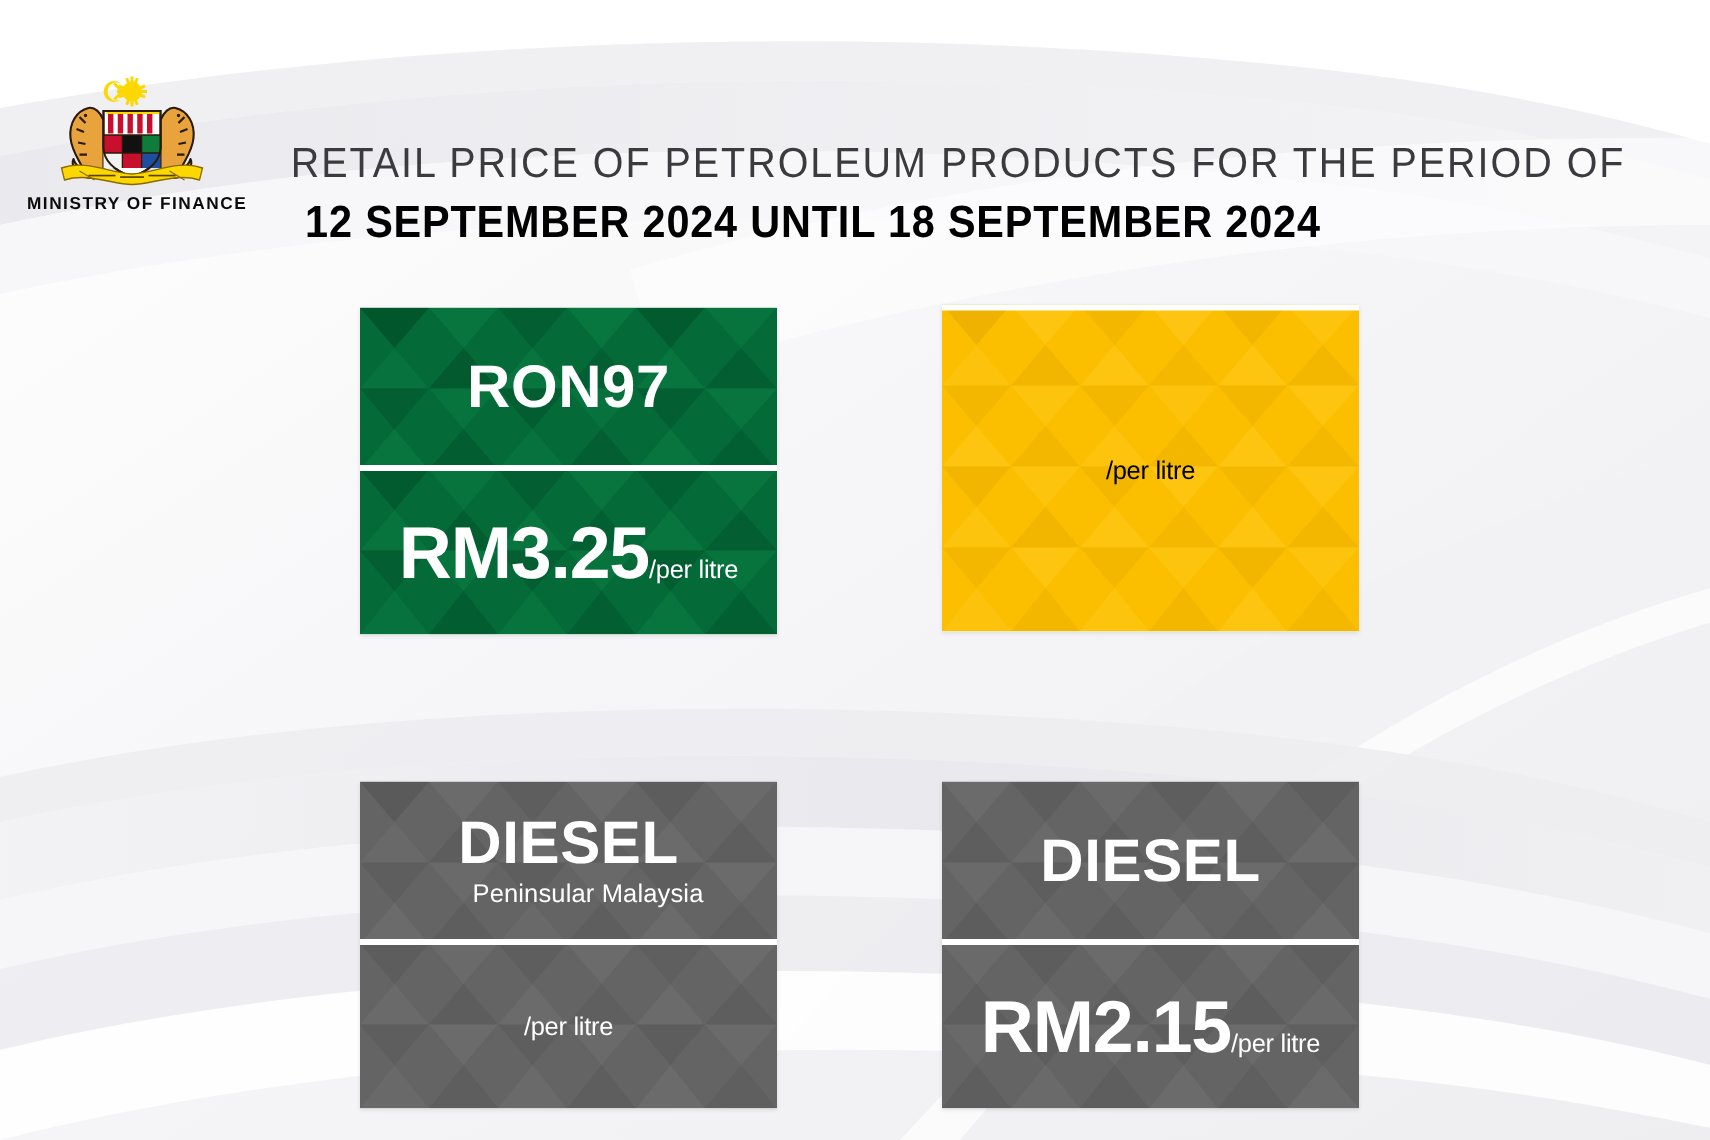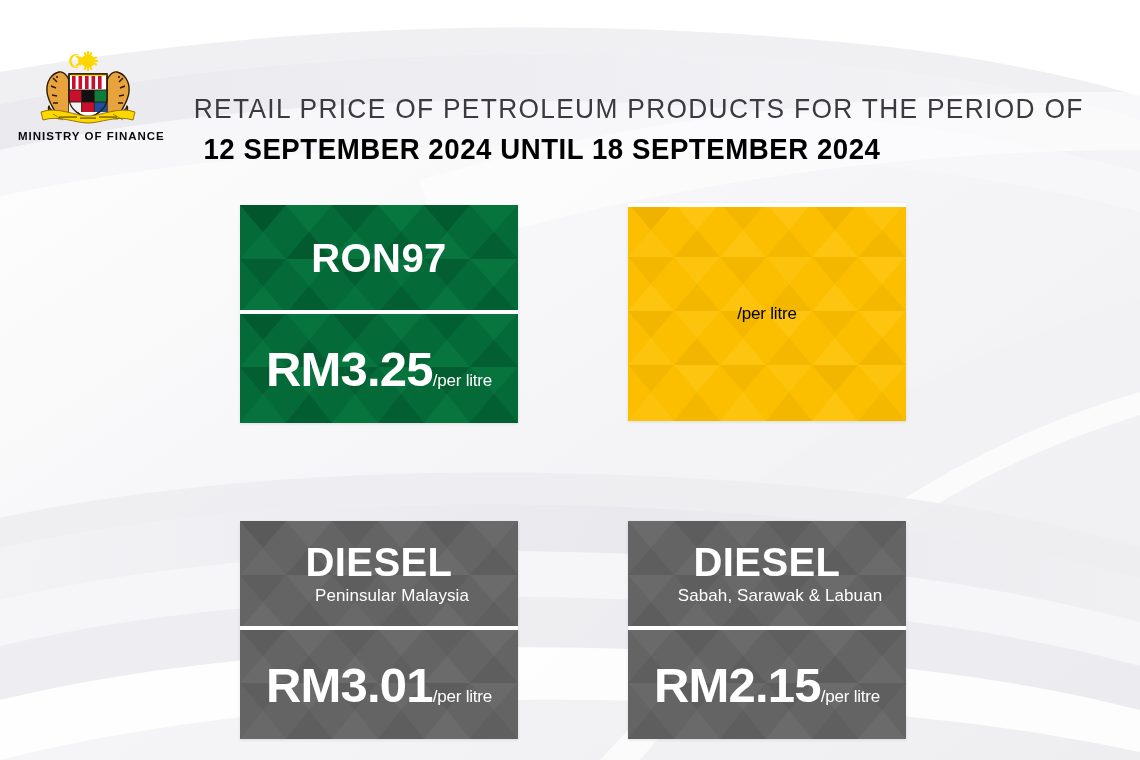--- a/index.html
+++ b/index.html
@@ -487,21 +487,20 @@
       </g>
     </svg>
     <div class="card-inner">
       <div class="card-top">
         <div class="fuel-name">DIESEL</div>
         <div class="fuel-region">Peninsular Malaysia</div>
       </div>
       <div class="card-divider"></div>
       <div class="card-bottom">
         <div class="price-row">
-          <span class="price-main">RM3.01</span>
           <span class="price-unit">/per litre</span>
         </div>
       </div>
     </div>
   </div>
 
   <div class="price-card card-pos-br text-light">
     <svg class="poly-bg" viewBox="0 0 278 218" preserveAspectRatio="none" xmlns="http://www.w3.org/2000/svg">
       <rect width="278" height="218" fill="#646464"></rect>
       <g>
@@ -551,21 +550,20 @@
         <polygon points="46,218 92,218 69,189" fill="#717171" opacity="0.45"></polygon>
         <polygon points="92,218 138,218 115,189" fill="#585858" opacity="0.5"></polygon>
         <polygon points="138,218 184,218 161,189" fill="#717171" opacity="0.5"></polygon>
         <polygon points="184,218 230,218 207,189" fill="#585858" opacity="0.45"></polygon>
         <polygon points="230,218 278,218 254,189" fill="#717171" opacity="0.5"></polygon>
       </g>
     </svg>
     <div class="card-inner">
       <div class="card-top">
         <div class="fuel-name">DIESEL</div>
-        <div class="fuel-region">Sabah, Sarawak &amp; Labuan</div>
       </div>
       <div class="card-divider"></div>
       <div class="card-bottom">
         <div class="price-row">
           <span class="price-main">RM2.15</span>
           <span class="price-unit">/per litre</span>
         </div>
       </div>
     </div>
   </div>

